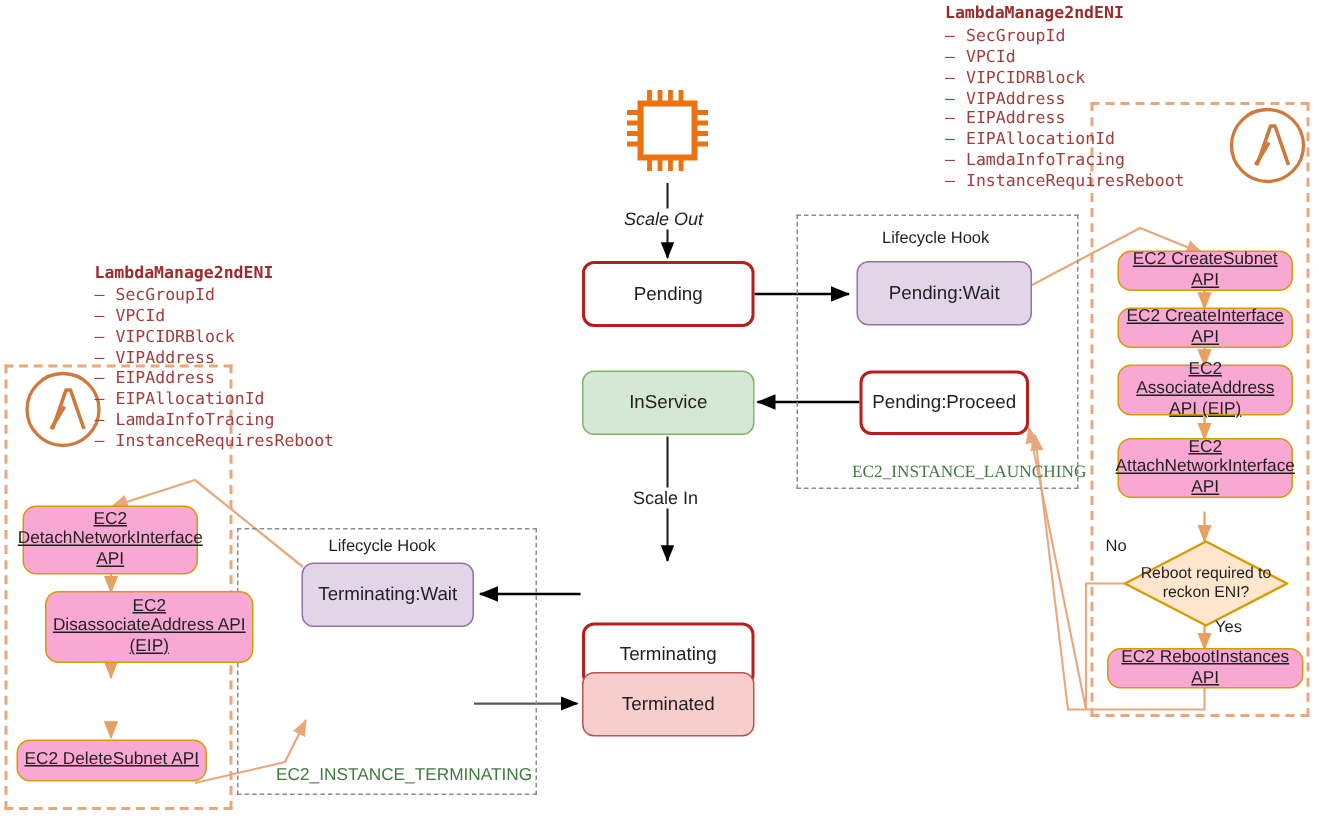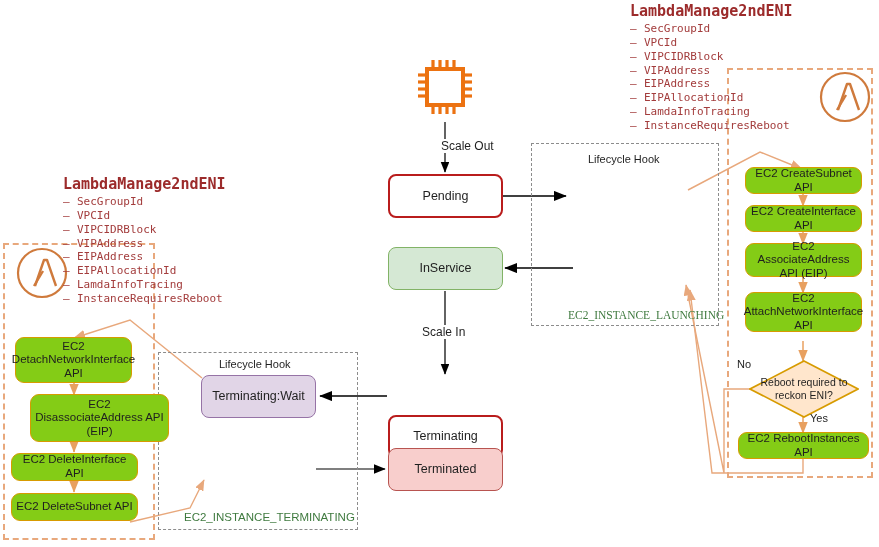--- a/index.html
+++ b/index.html
@@ -49,25 +49,26 @@
   }
   .state-purple {
     background: #e1d5e7;
     border: 1.6px solid #9673a6;
   }
   .state-red {
     background: #f8cecc;
     border: 1.6px solid #b85450;
   }
   .api-box {
-    background: #84cc16;
+    background: #f9a8d4;
     border: 1.8px solid #d79b00;
     border-radius: 9px;
     font-size: 11.5px;
     padding: 2px 4px;
+    text-decoration: underline;
   }
 
   
   .diamond-wrap {
     position: absolute;
     z-index: 3;
   }
   .diamond-wrap svg { display: block; }
   .diamond-label {
     position: absolute;
@@ -113,21 +114,21 @@
     white-space: nowrap;
   }
 
   
   .param-block {
     position: absolute;
     z-index: 4;
   }
   .param-title {
     font-family: "DejaVu Sans Mono", monospace;
-    font-size: 15px;
+    font-size: 11px;
     font-weight: bold;
     color: #9c2b2b;
     margin-bottom: 2px;
     white-space: nowrap;
   }
   .param-item {
     font-family: "DejaVu Sans Mono", monospace;
     font-size: 11px;
     color: #a33c3c;
     white-space: nowrap;
@@ -298,38 +299,39 @@
     <div class="param-item">EIPAllocationId</div>
     <div class="param-item">LamdaInfoTracing</div>
     <div class="param-item">InstanceRequiresReboot</div>
   </div>
 
   <div class="node state-plain" style="left:388px; top:174px; width:115px; height:44px;">Pending</div>
   <div class="node state-green" style="left:388px; top:247px; width:115px; height:43px;">InService</div>
   <div class="node state-plain" style="left:388px; top:375px; width:115px; height:43px;margin-top:40px;">Terminating</div>
   <div class="node state-red" style="left:388px; top:448px; width:115px; height:43px;">Terminated</div>
 
+  <div class="node state-purple" style="left:571px; top:174px; width:117px; height:43px;">Pending:Wait</div>
+  <div class="node state-plain" style="left:573px; top:247px; width:113px; height:43px;">Pending:Proceed</div>
   <div class="node state-purple" style="left:201px; top:375px; width:115px; height:43px;">Terminating:Wait</div>
 
-  <div class="edge-label" style="left:439px; top:139px;">Scale Out</div>
+  <div class="edge-label" style="left:414px; top:139px;font-style:italic;">Scale Out</div>
   <div class="edge-label" style="left:420px; top:325px;">Scale In</div>
   <div class="branch-label" style="left:737px; top:358px;">No</div>
   <div class="branch-label" style="left:810px; top:412px;">Yes</div>
 
   <div class="node api-box" style="left:745px; top:167px; width:117px; height:27px;">EC2 CreateSubnet API</div>
   <div class="node api-box" style="left:745px; top:205px; width:117px; height:27px;">EC2 CreateInterface API</div>
   <div class="node api-box" style="left:745px; top:243px; width:117px; height:34px;">EC2 AssociateAddress API (EIP)</div>
   <div class="node api-box" style="left:745px; top:292px; width:117px; height:40px;">EC2 AttachNetworkInterface API</div>
   <div class="node api-box" style="left:738px; top:432px; width:131px; height:27px;">EC2 RebootInstances API</div>
 
   <div class="diamond-wrap" style="left:749px; top:360px; width:110px; height:58px;">
     <svg width="110" height="58" viewBox="0 0 110 58">
       <polygon points="55,1 109,29 55,57 1,29" fill="#ffe6cc" stroke="#d79b00" stroke-width="1.6"></polygon>
     </svg>
     <div class="diamond-label">Reboot required to reckon ENI?</div>
   </div>
 
   <div class="node api-box" style="left:15px; top:337px; width:117px; height:46px;">EC2 DetachNetworkInterface API</div>
   <div class="node api-box" style="left:30px; top:394px; width:139px; height:48px;">EC2 DisassociateAddress API (EIP)</div>
-  <div class="node api-box" style="left:11px; top:453px; width:127px; height:28px;">EC2 DeleteInterface API</div>
   <div class="node api-box" style="left:11px; top:493px; width:127px; height:28px;">EC2 DeleteSubnet API</div>
 
 </div>
 
 </body></html>

